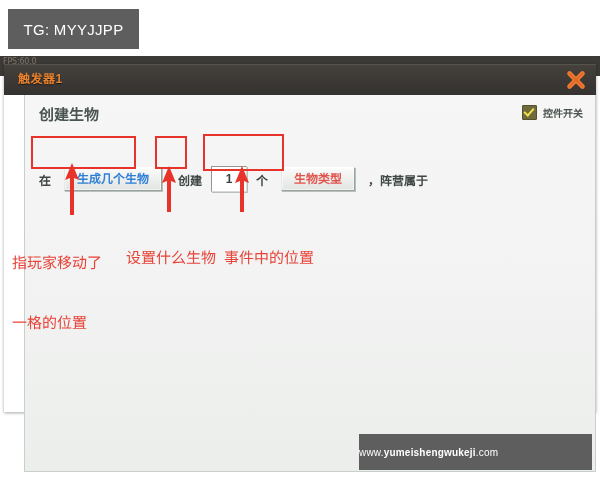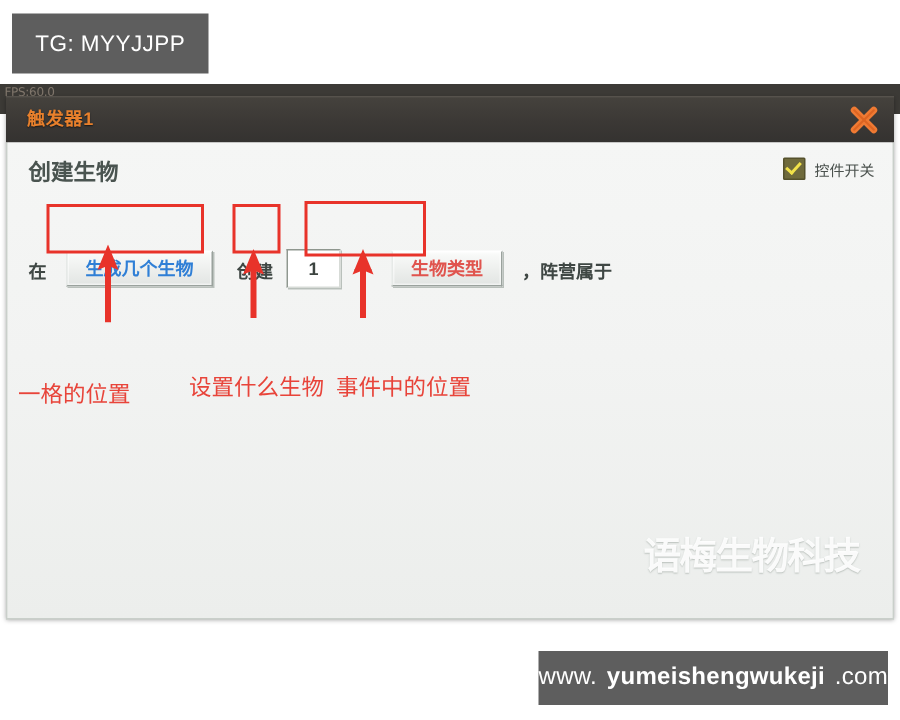--- a/index.html
+++ b/index.html
@@ -83,25 +83,26 @@
     right: 9px;
     top: 4px;
     width: 22px;
     height: 22px;
     cursor: pointer;
   }
 
   
   .dialog-body {
     position: relative;
-    height: 318px;
+    height: 377px;
     background: linear-gradient(180deg, #f5f6f5 0%, #f2f3f2 45%, #eceeec 100%);
     border: 1px solid #c9cfca;
     border-top: none;
     box-sizing: border-box;
+    margin-left: 20px;
   }
   .section-title {
     position: absolute;
     left: 14px;
     top: 8px;
     font-size: 15px;
     font-weight: bold;
     color: #4a5450;
   }
 
@@ -130,21 +131,21 @@
     top: 0px;
     width: 4px;
     height: 8px;
     border: solid #f2e24a;
     border-width: 0 2px 2px 0;
     transform: rotate(42deg);
   }
   .ctrl-toggle-label {
     font-size: 10px;
     color: #4b524e;
-    font-weight: normal;
+    font-weight: bold;
   }
 
   
   .stmt-row {
     position: absolute;
     left: 14px;
     top: 70px;
     display: flex;
     align-items: center;
     height: 28px;
@@ -230,24 +231,24 @@
 
   
   .url-banner {
     position: absolute;
     left: 359px;
     top: 434px;
     width: 233px;
     height: 36px;
     background: #5e5e5e;
     color: #ffffff;
-    font-size: 16px;
+    font-size: 10px;
     display: flex;
     align-items: center;
-    justify-content: space-between;
+    justify-content: flex-start;
     letter-spacing: .2px;
   }
   .url-strong { font-weight: bold; }
 </style>
 </head>
 <body>
 
 <div class="tg-banner">TG: MYYJJPP</div>
 
 <div class="game-backdrop"></div>
@@ -299,39 +300,39 @@
       <span class="gap-m"></span>
 
       <button class="field-btn red">生物类型</button>
       <span class="gap-m"></span>
 
       <span class="stmt-text">，阵营属于</span>
       <span class="gap-m"></span>
 
     </div>
 
-    <div class="watermark">语梅生物科技</div>
   </div>
 </div>
 
 <div class="anno-box" style="left:31px; top:136px; width:101px; height:29px;"></div>
 <div class="anno-box" style="left:155px; top:136px; width:28px; height:29px;"></div>
 <div class="anno-box" style="left:203px; top:134px; width:77px; height:33px;"></div>
 
 <svg class="anno-arrow" style="left:62px; top:163px;" width="20" height="52" viewBox="0 0 20 52">
   <polygon points="10,0 17,17 12,15 12,52 8,52 8,15 3,17" fill="#e8332a"></polygon>
 </svg>
 <svg class="anno-arrow" style="left:159px; top:166px;" width="20" height="46" viewBox="0 0 20 46">
   <polygon points="10,0 17,17 12,15 12,46 8,46 8,15 3,17" fill="#e8332a"></polygon>
 </svg>
 <svg class="anno-arrow" style="left:232px; top:166px;" width="20" height="46" viewBox="0 0 20 46">
   <polygon points="10,0 17,17 12,15 12,46 8,46 8,15 3,17" fill="#e8332a"></polygon>
 </svg>
 
 <div class="anno-label" style="left:12px; top:213px;">
+  <div>指玩家移动了</div>
   <div>一格的位置</div>
 </div>
 <div class="anno-label" style="left:126px; top:208px;">
   <div>设置什么生物</div>
 </div>
 <div class="anno-label" style="left:224px; top:208px;">
   <div>事件中的位置</div>
 </div>
 
 <div class="url-banner">

